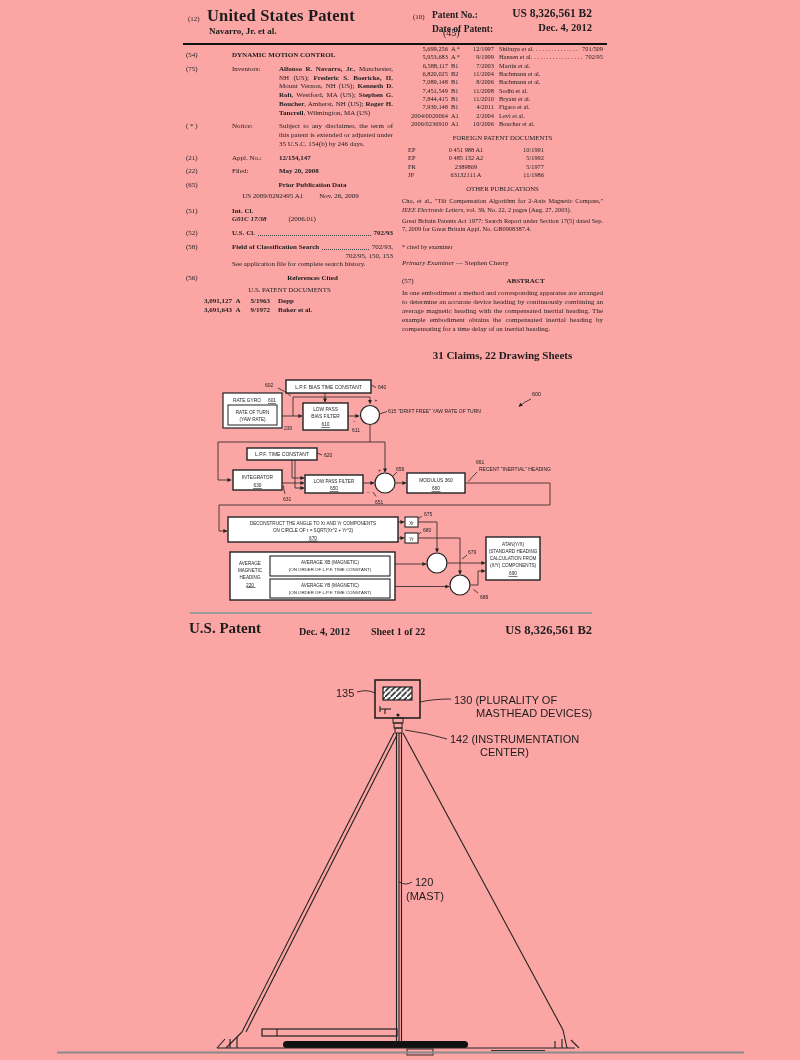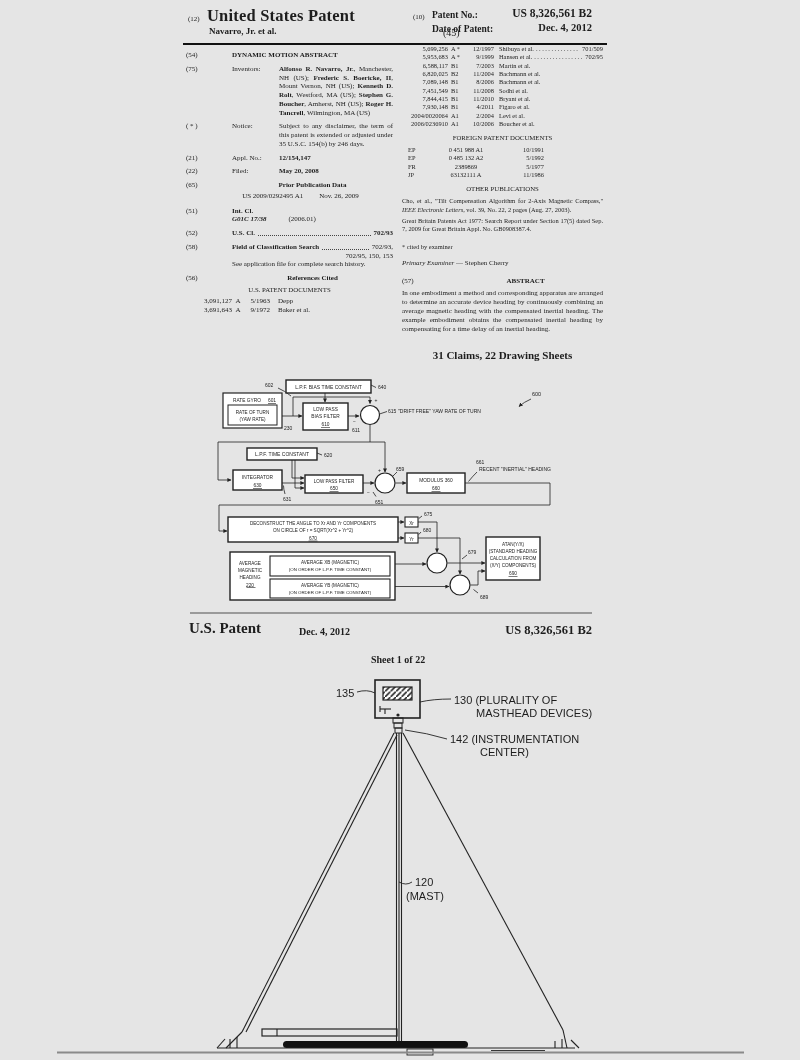--- a/index.html
+++ b/index.html
@@ -1,16 +1,16 @@
 <!DOCTYPE html>
 <html><head>
 <meta charset="utf-8">
 <style>
   html,body{margin:0;padding:0;background:#fff;}
-  .canvas{position:relative;width:800px;height:1060px;background:#e5e5e5;overflow:hidden;
+  .canvas{position:relative;width:800px;height:1060px;background:#fca5a5;overflow:hidden;
           font-family:"Liberation Serif",serif;color:#1d1d1d;}
   
   .p1h{position:absolute;left:185px;top:6px;width:422px;height:36px;}
   .t12{position:absolute;left:3px;top:9px;font-size:7px;}
   .p1title{position:absolute;left:22px;top:0;font-size:16.5px;font-weight:bold;letter-spacing:.2px;}
   .p1auth{position:absolute;left:24px;top:20px;font-size:9px;font-weight:bold;}
   .t10{position:absolute;left:228px;top:7px;font-size:7px;}
   .pnl{position:absolute;left:247px;top:4px;font-size:9.5px;font-weight:bold;}
   .pn{position:absolute;right:15px;top:1px;font-size:11.5px;font-weight:bold;}
   .t45{position:absolute;left:236px;top:21px;font-size:10px;margin-left:22px;}
@@ -26,21 +26,21 @@
   .val{flex:1;text-align:justify;}
   .b{font-weight:bold;}
   .bi{font-weight:bold;font-style:italic;}
   .i{font-style:italic;}
   .cen{flex:1;text-align:center;font-weight:bold;}
   .publine{display:flex;justify-content:center;gap:16px;margin:2px 0 6px 22px;}
   .lead{flex:1;border-bottom:1px dotted #444;margin:0 3px 1.5px 3px;}
   .line{display:flex;}
   .r{text-align:right;}
   
-  .lrow{display:flex;margin-left:10px;}
+  .lrow{display:flex;margin-left:10px;font-weight:bold;}
   .l-no{width:36px;text-align:right;}
   .l-kind{width:12px;text-align:center;}
   .l-date{width:26px;text-align:right;}
   .l-name{padding-left:8px;}
   
   .usrow{display:flex;white-space:nowrap;}
   .c-no{width:46px;text-align:right;flex:none;}
   .c-kind{width:16px;padding-left:3px;flex:none;}
   .c-date{width:27px;text-align:right;flex:none;}
   .c-name{padding-left:5px;flex:none;}
@@ -59,21 +59,21 @@
   .claims{text-align:center;font-weight:bold;font-size:11px;margin-top:13px;}
   
   .fig6{position:absolute;left:185px;top:375px;}
   .fig6 text,.fig1 text{font-family:"Liberation Sans",sans-serif;fill:#1d1d1d;}
   .t5{font-size:5px;}.t48{font-size:4.8px;}.t46{font-size:4.6px;}.t44{font-size:4.4px;}.t55{font-size:5.5px;}
   .mid{text-anchor:middle;}
   .pgdiv{position:absolute;left:190px;top:612px;width:402px;height:2px;background:#9a9a9a;}
   
   .usp{position:absolute;left:189px;top:620px;font-size:15px;font-weight:bold;}
   .d2{position:absolute;left:299px;top:626px;font-size:10px;font-weight:bold;}
-  .sh2{position:absolute;left:371px;top:626px;font-size:10px;font-weight:bold;margin-top:28px;}
+  .sh2{position:absolute;left:371px;top:626px;font-size:10px;font-weight:bold;}
   .pn2{position:absolute;left:455px;top:623px;width:137px;text-align:right;font-size:12.5px;font-weight:bold;}
   .fig1{position:absolute;left:55px;top:675px;}
   .t11{font-size:11px;}
 </style>
 </head>
 <body>
 
 <div class="canvas">
 
   <div class="p1h">
@@ -85,21 +85,21 @@
     <span class="pn">US 8,326,561 B2</span>
     <span class="t45">(45)</span>
     <span class="dl">Date of Patent:</span>
     <span class="dv">Dec. 4, 2012</span>
   </div>
   <div class="p1rule"></div>
 
   <div class="colL">
     <div class="row">
       <span class="num">(54)</span>
-      <span class="val b">DYNAMIC MOTION ABSTRACT</span>
+      <span class="val b">DYNAMIC MOTION CONTROL</span>
     </div>
     <div class="row">
       <span class="num">(75)</span>
       <span class="lbl">Inventors:</span>
       <span class="val"><b>Alfonso R. Navarro, Jr.</b><span>, Manchester, NH (US); </span><b>Frederic S. Boericke, II</b><span>, Mount Vernon, NH (US); </span><b>Kenneth D. Rolt</b><span>, Westford, MA (US); </span><b>Stephen G. Boucher</b><span>, Amherst, NH (US); </span><b>Roger H. Tancrell</b><span>, Wilmington, MA (US)</span></span>
     </div>
     <div class="row">
       <span class="num">( * )</span>
       <span class="lbl">Notice:</span>
       <span class="val">Subject to any disclaimer, the term of this patent is extended or adjusted under 35 U.S.C. 154(b) by 246 days.</span>

